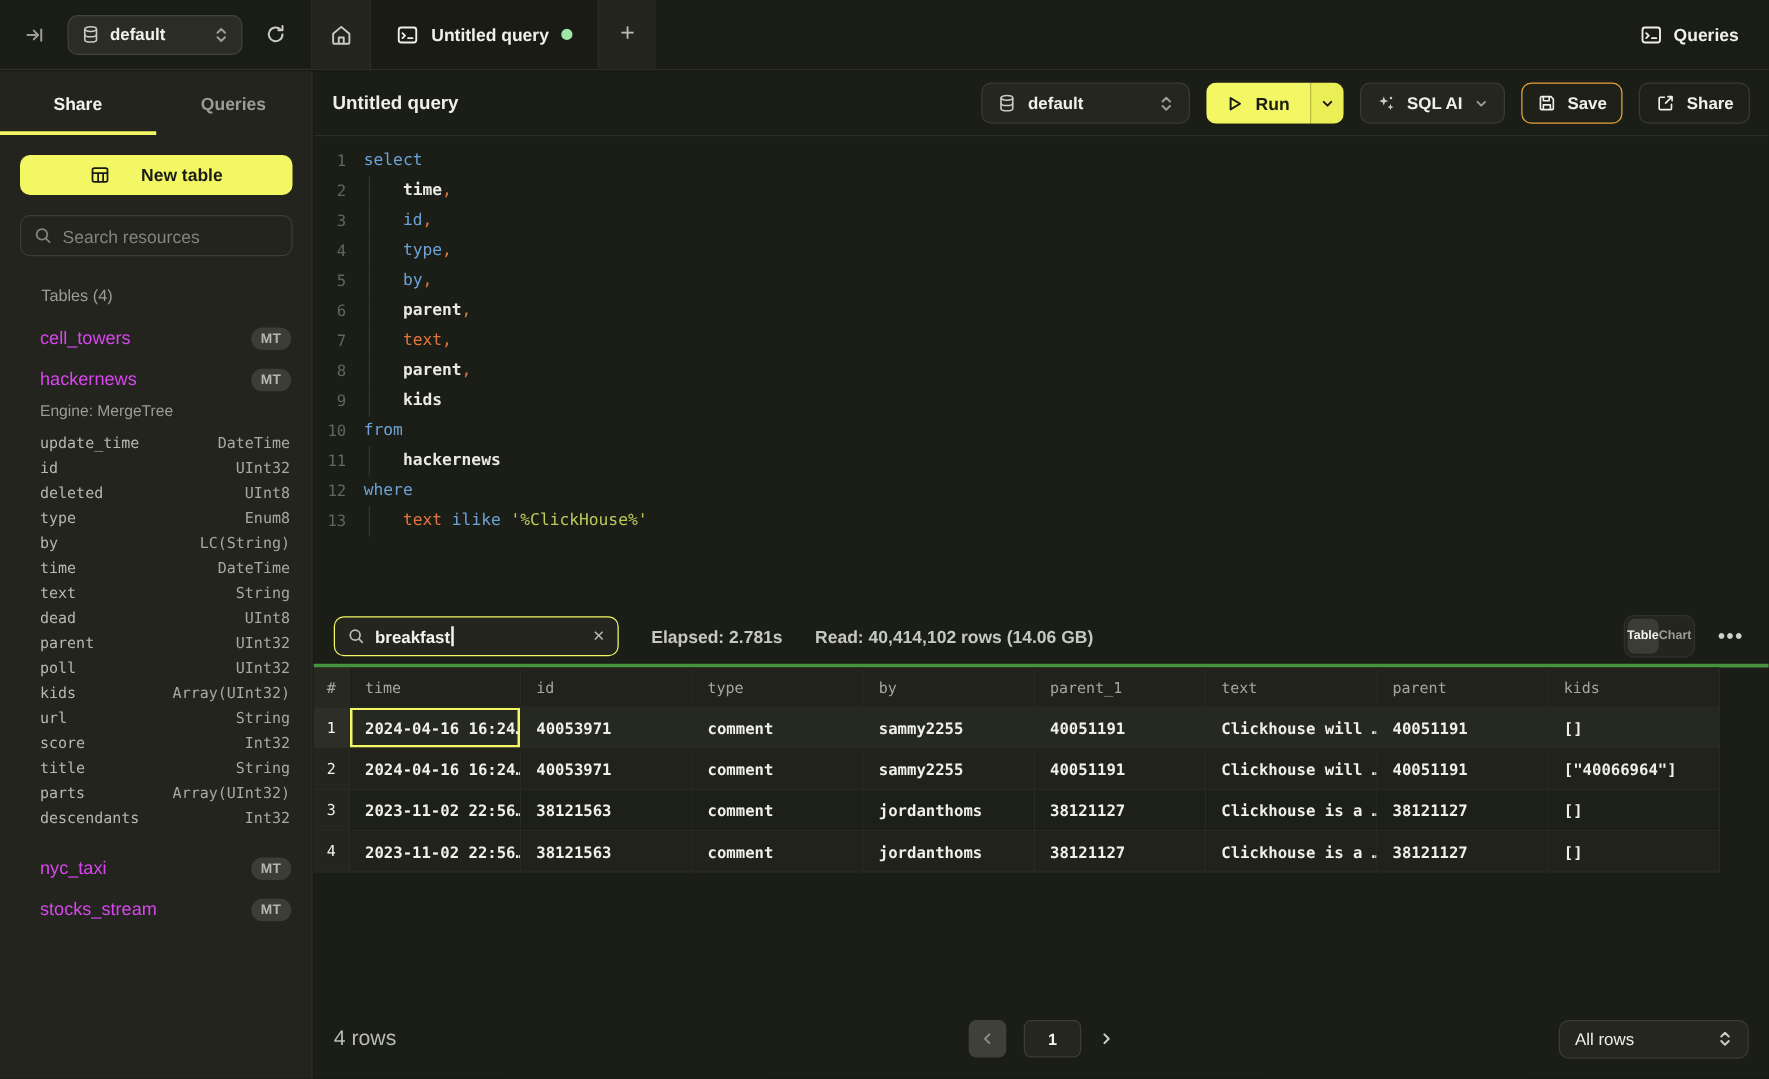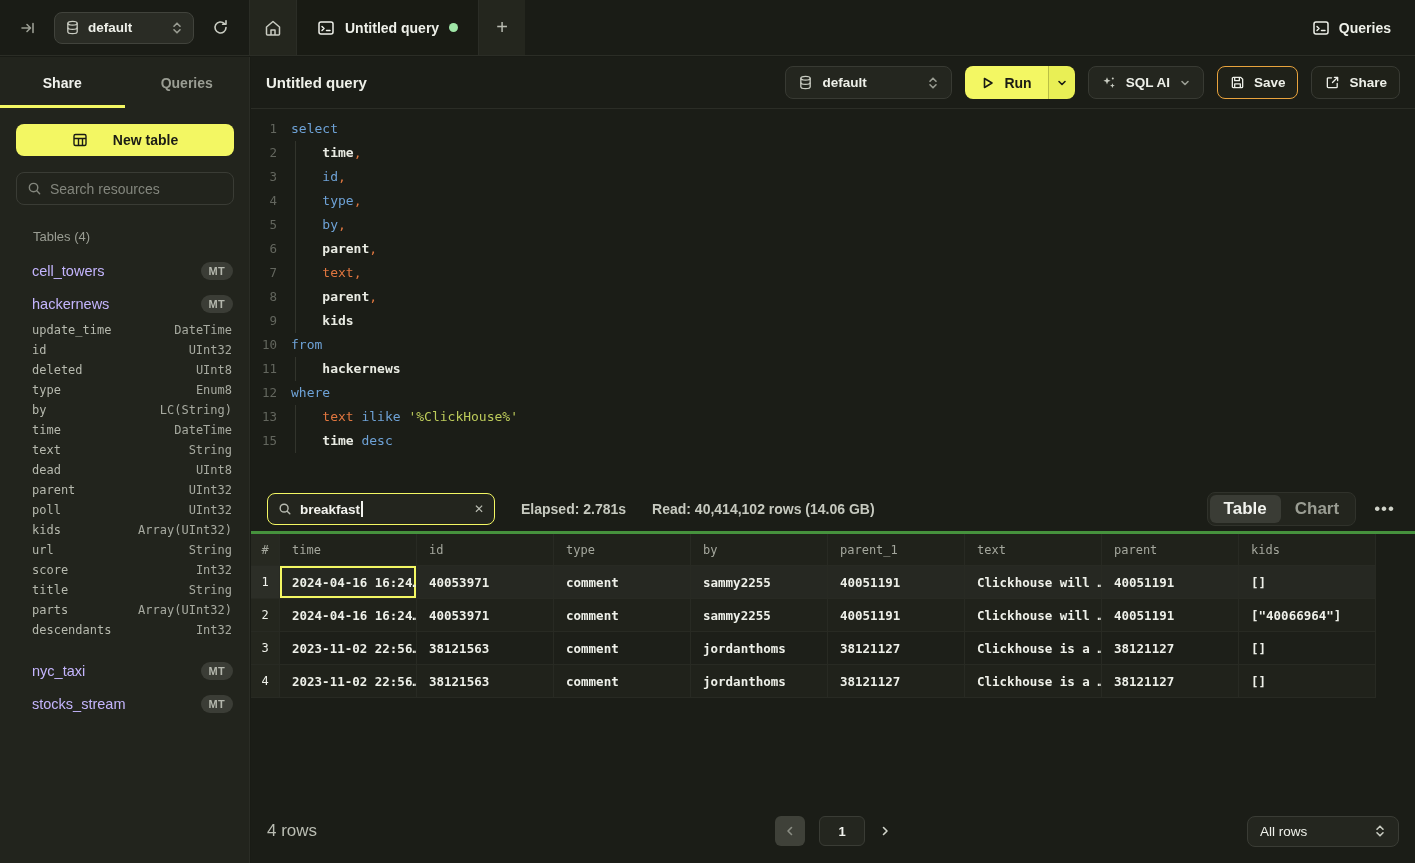--- a/index.html
+++ b/index.html
@@ -30,21 +30,21 @@
   .sidebar { position:absolute; left:0; top:57px; width:250px; height:806px; background:#22241d; border-right:1px solid #2b2d26; }
   .side-tabs { display:flex; height:51px; }
   .side-tab { flex:1; display:flex; align-items:center; justify-content:center; font-size:14px; font-weight:600; color:#9a9d93; cursor:pointer; position:relative; }
   .side-tab.active { color:#f2f3ee; }
   .side-tab.active::after { content:""; position:absolute; left:0; right:0; bottom:0; height:3px; background:var(--accent); }
   .new-table-btn { margin:16px; width:218px; height:32px; border-radius:8px; background:var(--accent); color:var(--accent-dark-text); border:none; font-family:inherit; font-size:14px; font-weight:600; display:flex; align-items:center; justify-content:center; gap:25px; cursor:pointer; }
   .side-search { margin:0 16px 24px; width:218px; height:33px; border-radius:8px; border:1px solid #3a3c35; display:flex; align-items:center; gap:8px; padding:0 10px; color:#83867d; cursor:text; }
   .side-search .ph { font-size:14px; color:#83867d; }
   .side-section-label { padding:0 0 10px 33px; font-size:13px; color:#9a9d93; }
   .tbl-item { height:33px; display:flex; align-items:center; padding:0 16px 0 32px; cursor:pointer; }
-  .tbl-item .nm { flex:1; font-size:14.5px; font-weight:500; color:#c4b5fd; }
+  .tbl-item .nm { flex:1; font-size:14.5px; font-weight:500; color:#d946ef; }
   .badge { background:#3b3d36; color:#b4b7ad; font-size:11px; font-weight:700; border-radius:10px; padding:3px 8px; letter-spacing:.3px; }
   .engine-line { padding:2px 0 8px 32px; font-size:12.5px; color:#9a9d93; }
   .col-row { height:20px; display:flex; align-items:center; padding:0 17px 0 32px; font-size:12px; color:#b6b9ae; }
   .col-row .cn { flex:1; }
   .col-row .ct { color:#a7aaa0; }
   .cols-wrap { padding-bottom:14px; }
 
   
   .main { position:absolute; left:251px; top:57px; width:1164px; height:806px; background:#1b1d17; display:flex; flex-direction:column; }
   .main-header { height:52px; flex:none; display:flex; align-items:center; padding:0 15px; border-bottom:1px solid #2b2d26; }
@@ -72,21 +72,21 @@
 
   
   .results-toolbar { flex:none; height:44px; display:flex; align-items:center; padding:0 16px; gap:26px; }
   .res-search { width:228px; height:32px; flex:none; border:1.5px solid var(--accent); border-radius:8px; background:#23251e; display:flex; align-items:center; gap:8px; padding:0 10px; cursor:text; }
   .res-search .val { flex:1; font-size:13.5px; font-weight:600; color:#f2f3ee; display:flex; align-items:center; }
   .res-search .caret { width:1.5px; height:16px; background:#f2f3ee; margin-left:1px; }
   .res-search .clear { color:#b9bcb2; font-size:12px; background:none; border:none; cursor:pointer; }
   .stat { font-size:14px; color:#c6c9bf;font-weight:bold; }
   .res-right { margin-left:auto; display:flex; align-items:center; gap:14px; }
   .seg-ctl { display:flex; background:#23251e; border:1px solid #30322b; border-radius:8px; padding:2px; }
-  .seg { height:28px; line-height:28px; padding:0 14px; font-size:17px; font-weight:600; color:#9a9d93; border-radius:6px; cursor:pointer; }
+  .seg { height:28px; line-height:28px; padding:0 0; font-size:10px; font-weight:600; color:#9a9d93; border-radius:6px; cursor:pointer; }
   .seg.active { background:#3a3c35; color:#f2f3ee; }
   .ellipsis-btn { color:#cfd2c8; font-size:17px; letter-spacing:1px; background:none; border:none; cursor:pointer; padding:0 4px; }
   .success-bar { flex:none; height:3px; background:var(--success-bar); }
 
   .res-table { flex:none; font-family:"DejaVu Sans Mono", monospace; }
   .res-row { display:flex; }
   .res-cell { width:137px; flex:none; padding:0 12px; border-right:1px solid #282a23; border-bottom:1px solid #282a23; overflow:hidden; white-space:nowrap; }
   .res-cell.num { width:29px; padding:0; text-align:center; background:#282a23; color:#90938a; }
   .hdr .res-cell { height:32px; line-height:32px; font-size:12px; color:#a4a79d; background:#20221b; }
   .hdr .res-cell.num { background:#272921; }
@@ -203,20 +203,21 @@
   <div class="side-section-label">Tables (4)</div>
   <div id="side-tables">
       <div class="tbl-item">
         <span class="nm">cell_towers</span>
         <span class="badge">MT</span>
       </div>
       <div class="tbl-item">
         <span class="nm">hackernews</span>
         <span class="badge">MT</span>
       </div>
+      <div class="engine-line">Engine: MergeTree</div>
       <div class="cols-wrap">
         <div class="col-row mono">
           <span class="cn">update_time</span>
           <span class="ct">DateTime</span>
         </div>
         <div class="col-row mono">
           <span class="cn">id</span>
           <span class="ct">UInt32</span>
         </div>
         <div class="col-row mono">
@@ -405,24 +406,20 @@
         <span class="ln">11</span>
         <span class="code"><span>    </span><span class="tok-p">hackernews</span></span>
       </div>
       <div class="ed-line">
         <span class="ln">12</span>
         <span class="code"><span class="tok-k">where</span></span>
       </div>
       <div class="ed-line indented">
         <span class="ln">13</span>
         <span class="code"><span>    </span><span class="tok-o">text</span><span> </span><span class="tok-k">ilike</span><span> </span><span class="tok-s">'%ClickHouse%'</span></span>
-      </div>
-      <div class="ed-line indented">
-        <span class="ln">15</span>
-        <span class="code"><span>    </span><span class="tok-p">time</span><span> </span><span class="tok-k">desc</span></span>
       </div>
     </div>
 
   <div class="results-toolbar">
     <div class="res-search">
       <span>
         <svg width="14" height="14" viewBox="0 0 16 16" fill="none" stroke="#b9bcb2" stroke-width="1.6" stroke-linecap="round">
             <circle cx="7" cy="7" r="4.5"></circle>
             <path d="m10.5 10.5 3 3"></path>
           </svg>

